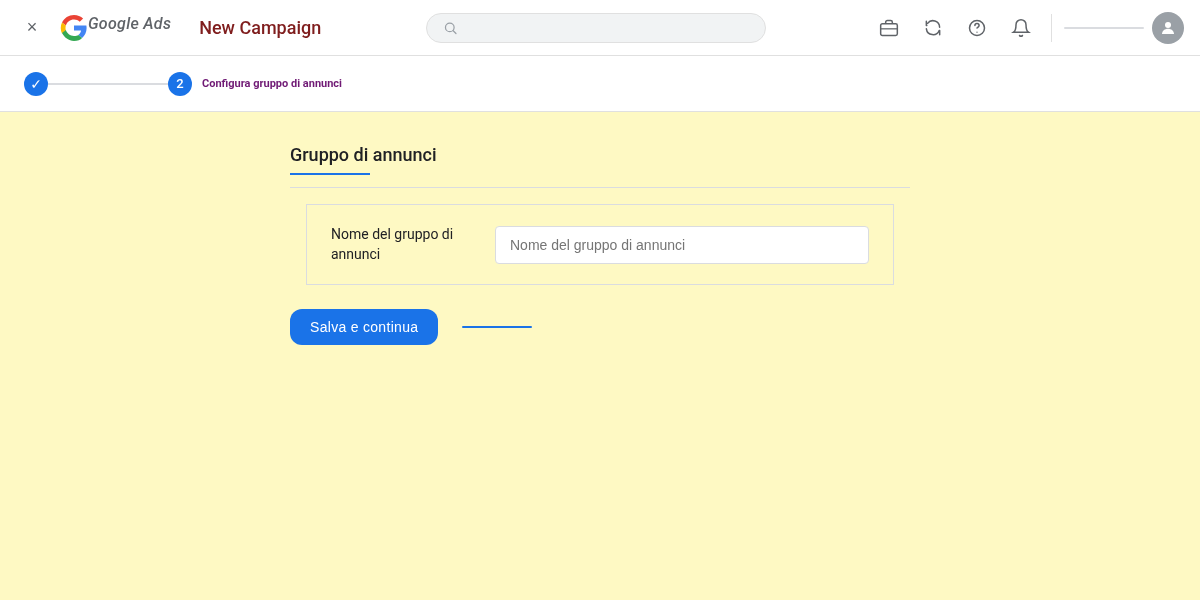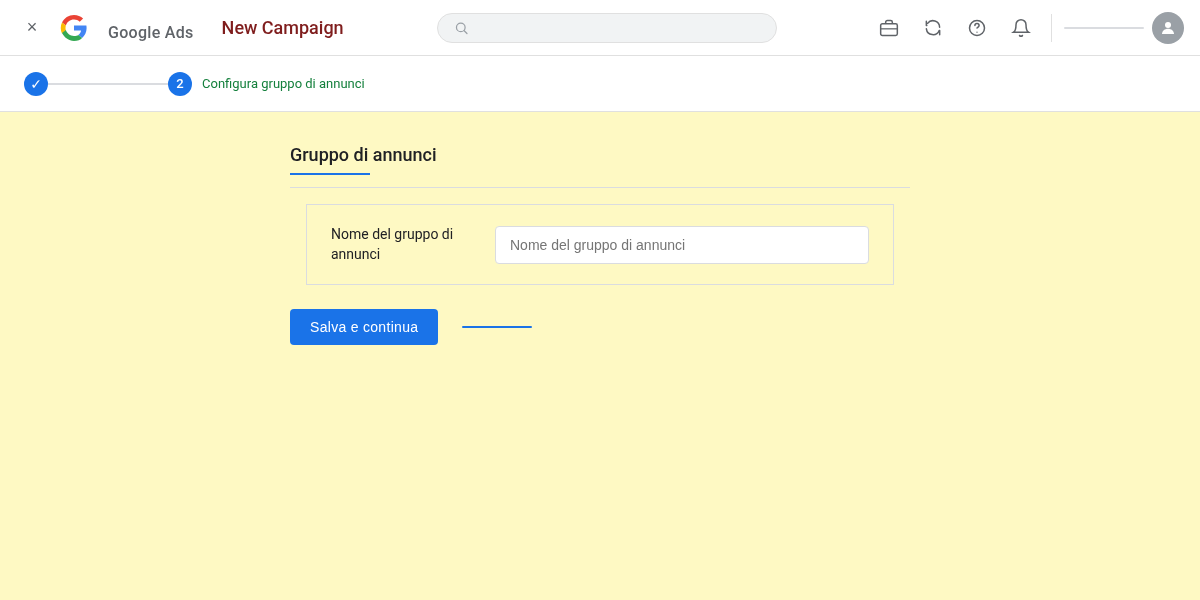--- a/index.html
+++ b/index.html
@@ -31,22 +31,23 @@
       display: flex;
       align-items: center;
       justify-content: center;
       border-radius: 50%;
       border: none;
       background: none;
     }
 
     .google-ads-logo {
       display: flex;
-      align-items: flex-end;
-      gap: 20px;
+      align-items: flex-start;
+      gap: 0;
+      font-style: italic;
     }
     .logo-g {
       width: 28px;
       height: 28px;
     }
     .logo-text {
       font-size: 16px;
       font-weight: 500;
       color: #5f6368;
       letter-spacing: 0.3px;
@@ -161,23 +162,23 @@
       border-radius: 50%;
       background: #1a73e8;
       display: flex;
       align-items: center;
       justify-content: center;
       color: white;
       font-size: 13px;
       font-weight: 500;
     }
     .step-label {
-      font-size: 13px;
-      color: #15803d;
-      font-weight: 400;
+      font-size: 11px;
+      color: #701a75;
+      font-weight: 700;
     }
 
     
     .main-content {
       padding: 32px 0;
       display: flex;
       flex-direction: column;
       align-items: center;
       background: #fef9c3;
       min-height: calc(600px - 112px);
@@ -219,21 +220,21 @@
       display: flex;
       align-items: center;
       gap: 24px;
       padding: 8px 0 0 0;
       margin-top: 8px;
     }
     .btn-primary {
       background: #1a73e8;
       color: #fff;
       border: none;
-      border-radius: 4px;
+      border-radius: 12px;
       padding: 10px 20px;
       font-size: 14px;
       font-weight: 500;
       cursor: pointer;
       letter-spacing: 0.3px;
     }
     .btn-skip-line {
       width: 70px;
       height: 2px;
       background: #1a73e8;

